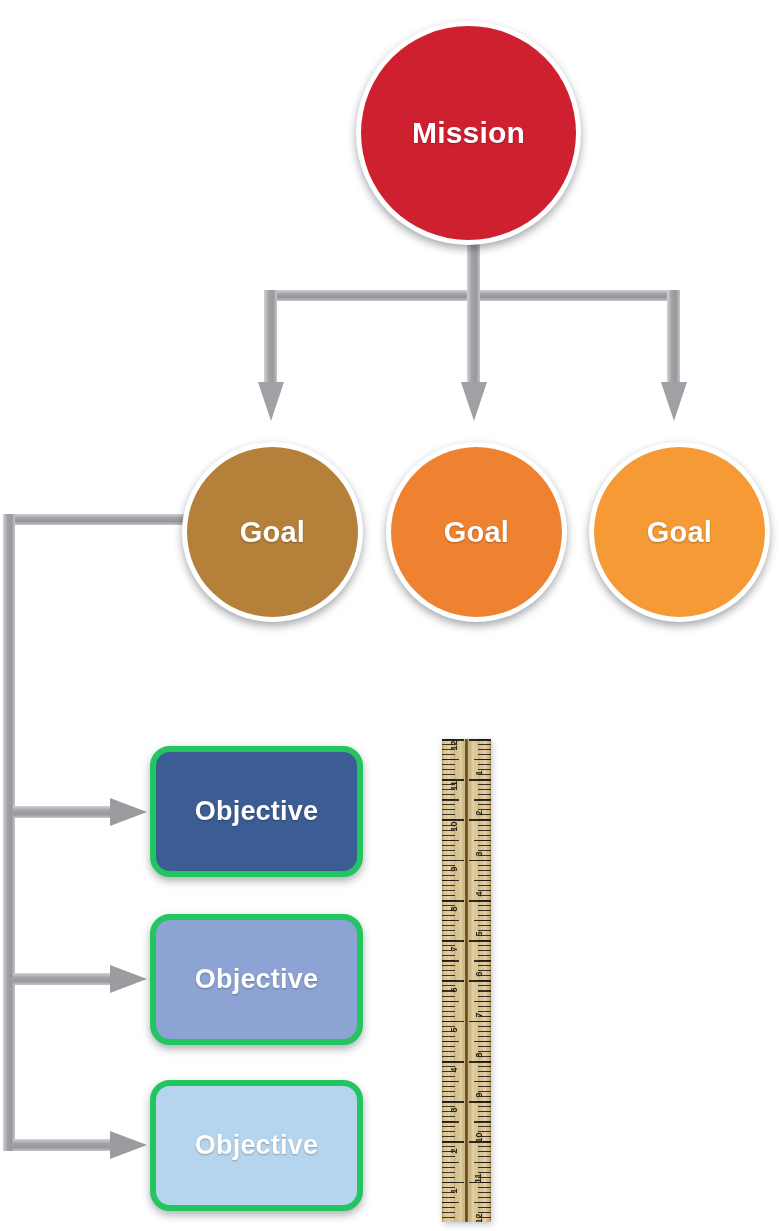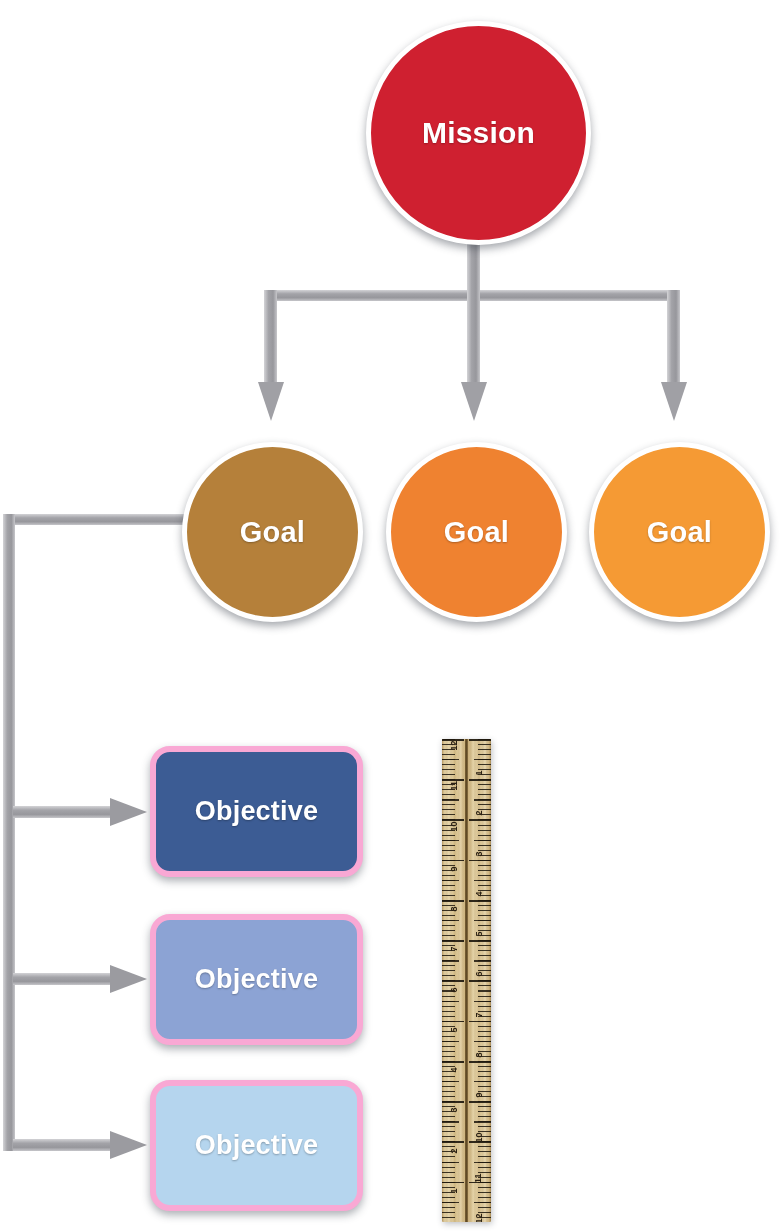--- a/index.html
+++ b/index.html
@@ -47,27 +47,27 @@
   
   .circle{
     border-radius:50%;
     border:5px solid #ffffff;
     box-shadow:0 4px 9px rgba(40,48,60,.42);
   }
 
   
   .rrect{
     border-radius:20px;
-    border:6px solid #f9a8d4;
+    border:6px solid #22c55e;
     box-shadow:0 4px 9px rgba(40,48,60,.38);
   }
 
   
   #node-mission{
-    left:366px; top:21px;
+    left:356px; top:21px;
     width:225px; height:224px;
   }
   #node-mission .label{ font-size:30px; }
 
   
   .goal-node{ top:442px; width:181px; height:180px;text-align:right; }
   #node-goal-1{ left:182px; }
   #node-goal-2{ left:386px; }
   #node-goal-3{ left:589px; }
   .goal-node .label{ font-size:29px; }

